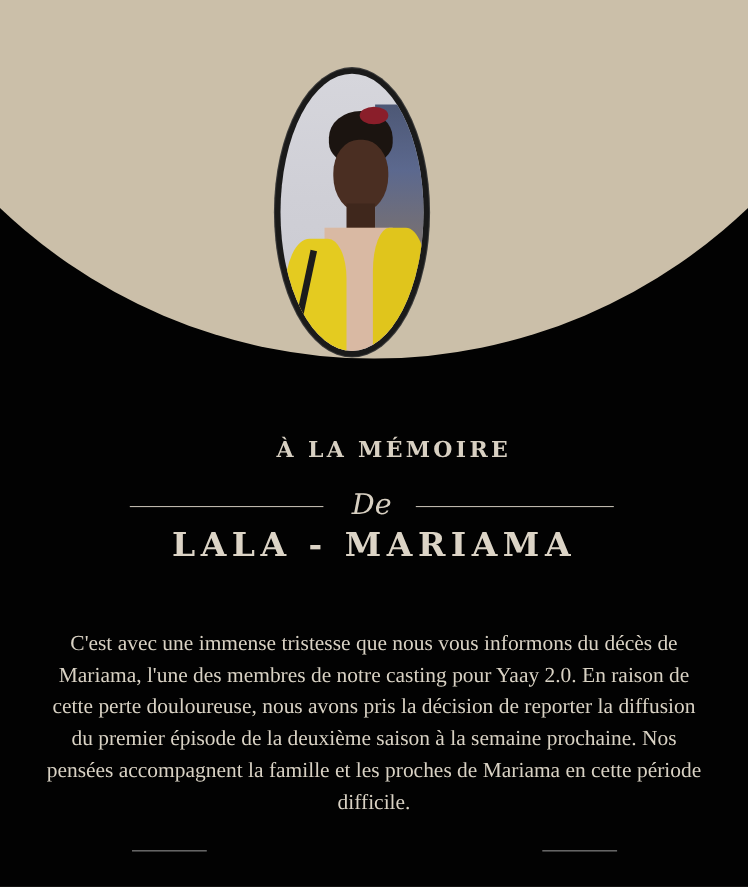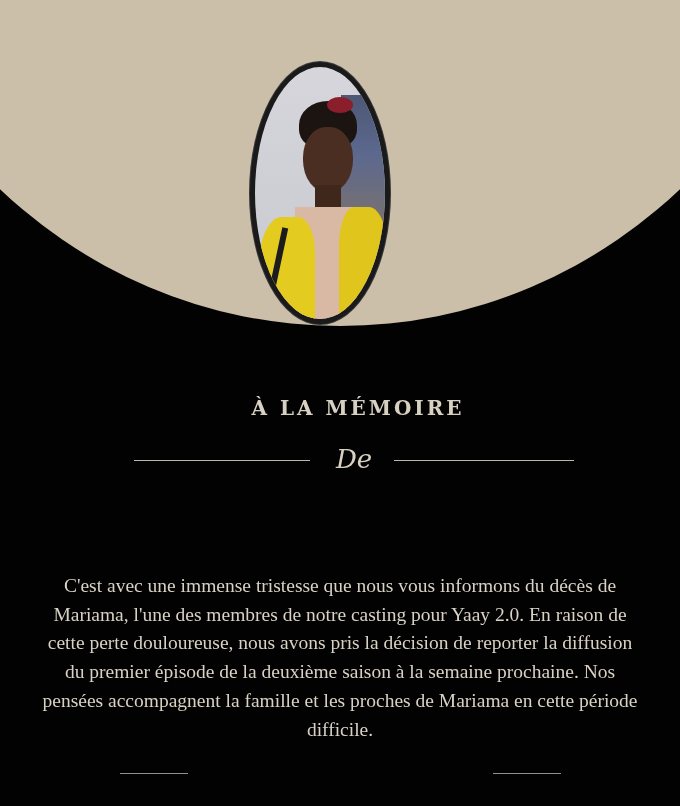--- a/index.html
+++ b/index.html
@@ -132,21 +132,21 @@
       color: #d8d0c2;
       font-size: 20px;
       letter-spacing: 3px;
       font-weight: bold;
       font-family: "DejaVu Serif", serif;
       padding-left: 36px;
       box-sizing: border-box;
     }
     .divider-row {
       position: absolute;
-      left: 16px;
+      left: 0;
       top: 444px;
       width: 608px;
       height: 32px;
     }
     .rule {
       position: absolute;
       top: 16px;
       height: 1px;
       background: #bdb7ac;
     }
@@ -218,18 +218,19 @@
   </div>
 
   <div class="heading-small">À LA MÉMOIRE</div>
 
   <div class="divider-row">
     <div class="rule left"></div>
     <div class="script-de">De</div>
     <div class="rule right"></div>
   </div>
 
+  <div class="name-heading">LALA - MARIAMA</div>
 
   <div class="message">C'est avec une immense tristesse que nous vous informons du décès de Mariama, l'une des membres de notre casting pour Yaay 2.0. En raison de cette perte douloureuse, nous avons pris la décision de reporter la diffusion du premier épisode de la deuxième saison à la semaine prochaine. Nos pensées accompagnent la famille et les proches de Mariama en cette période difficile.</div>
 
   <div class="bottom-rule left"></div>
   <div class="bottom-rule right"></div>
 </div>
 
 </body></html>

